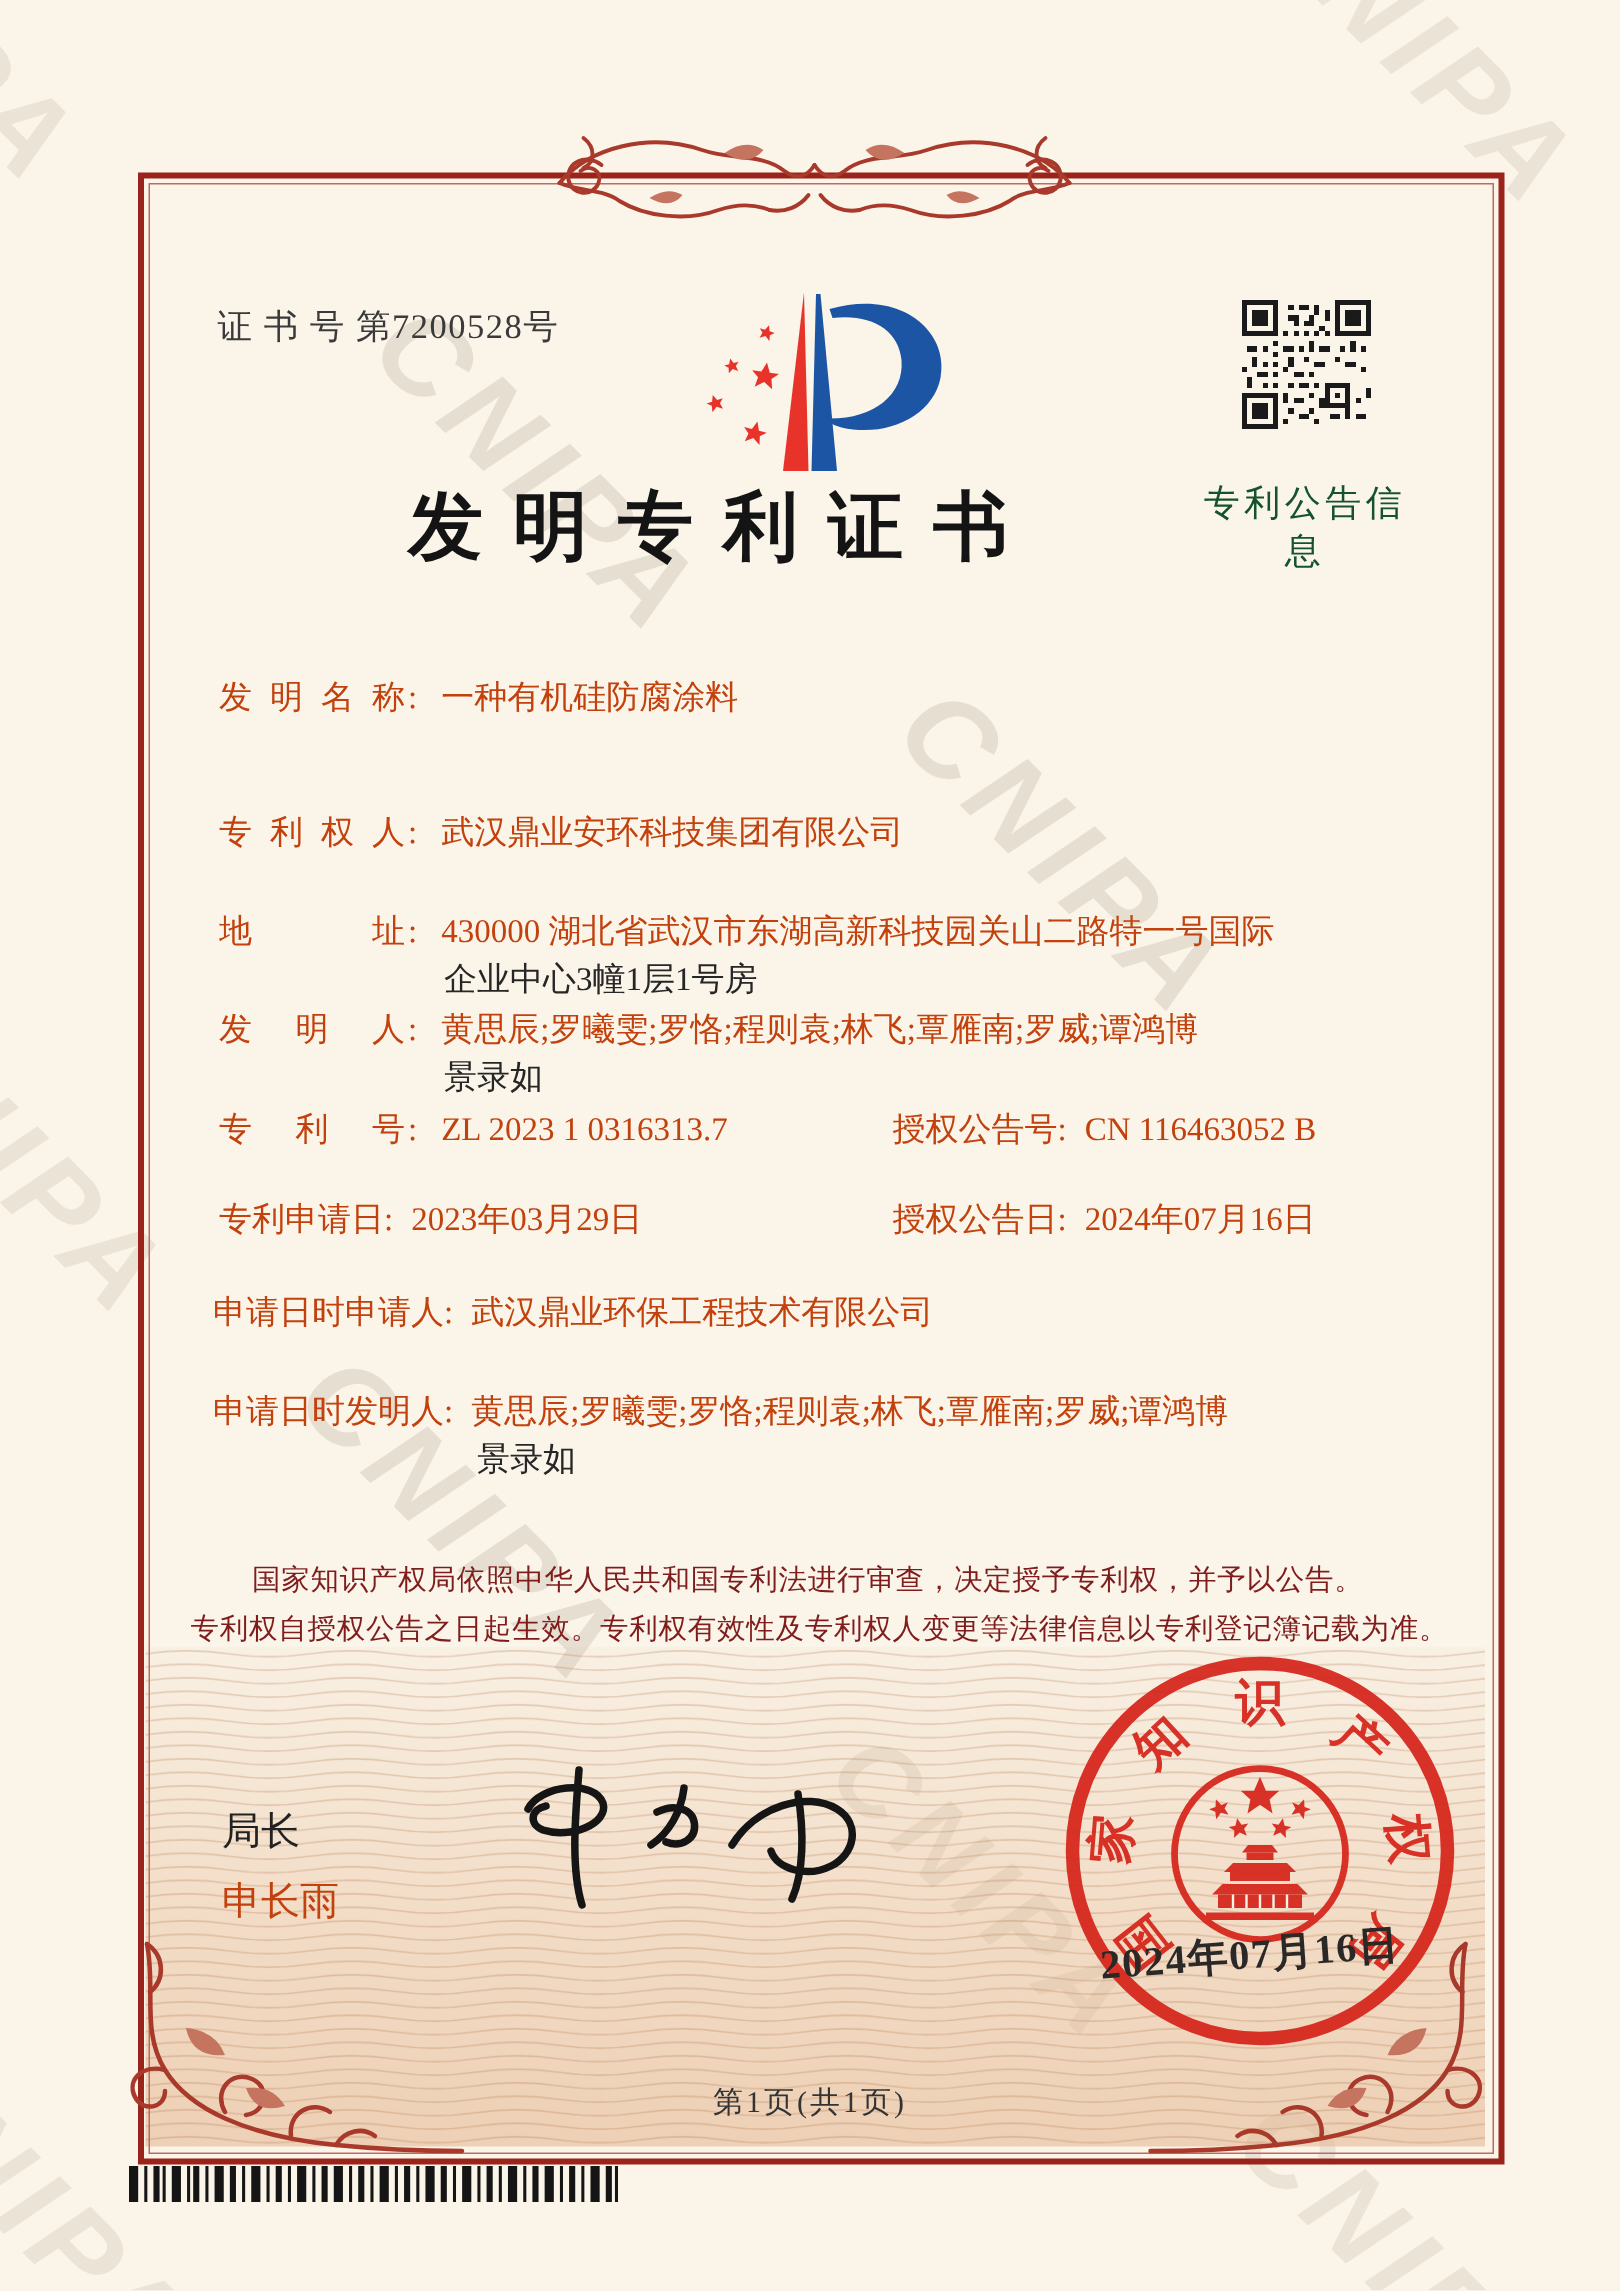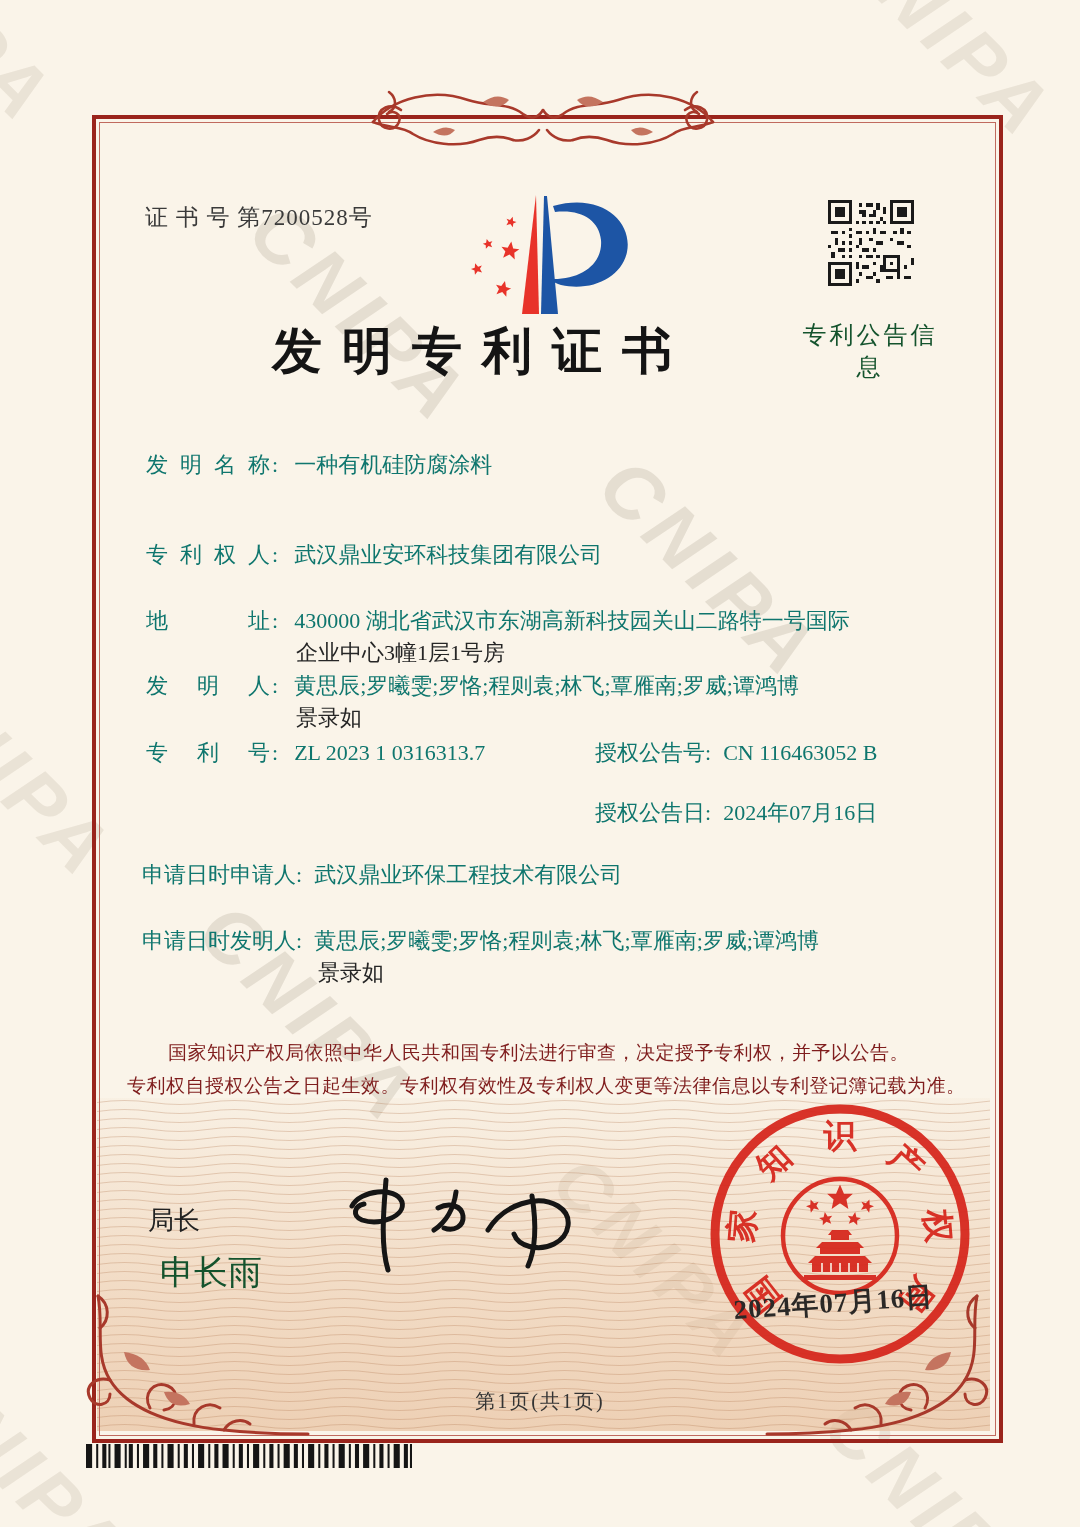--- a/index.html
+++ b/index.html
@@ -25,32 +25,32 @@
   .orn{position:absolute;z-index:4;}
 
   .cert-no{position:absolute;left:145px;top:202px;font-size:23px;letter-spacing:1px;color:#3a3a3a;z-index:3;}
   .logo{position:absolute;left:437px;top:182px;z-index:3;}
   .qr{position:absolute;left:828px;top:200px;z-index:3;background:#faf4e9;}
   .qr-label{position:absolute;left:800px;top:296px;width:140px;text-align:center;font-size:24px;
             letter-spacing:3px;color:#14532d;z-index:3;margin-top:23px;}
   .title{position:absolute;left:0;top:318px;width:944px;text-align:center;font-size:50px;font-weight:700;
          letter-spacing:20px;padding-left:20px;box-sizing:border-box;color:#141414;z-index:3;}
 
-  .row{position:absolute;left:146px;white-space:nowrap;font-size:22px;color:#0f766e;z-index:3;}
+  .row{position:absolute;left:146px;white-space:nowrap;font-size:22px;color:#c2410c;z-index:3;}
   .row.r2{left:595px;}
   .jl{display:inline-block;width:124px;text-align:justify;text-align-last:justify;}
   .cl{margin-left:2px;}
   .v{margin-left:16px;}
   .pl + .v{margin-left:12px;}
   .cont{position:absolute;font-size:22px;color:#262626;white-space:nowrap;z-index:3;}
 
   .legal{position:absolute;font-size:19px;letter-spacing:0.5px;color:#7f1d1d;white-space:nowrap;z-index:3;}
 
   .signer-title{position:absolute;left:148px;top:1203px;font-size:26px;color:#222;z-index:3;text-align:right;}
-  .signer-name{position:absolute;left:160px;top:1250px;font-size:34px;color:#14532d;z-index:3;}
+  .signer-name{position:absolute;left:148px;top:1250px;font-size:26px;color:#c2410c;z-index:3;}
   .signature{position:absolute;left:318px;top:1166px;z-index:4;}
 
   .seal{position:absolute;left:704px;top:1098px;z-index:5;opacity:0.93;}
   .seal text{font-family:"Liberation Serif",serif;font-weight:700;}
 
   .footer{position:absolute;left:0;top:1388px;width:1080px;text-align:center;font-size:20px;
           letter-spacing:2px;color:#333;z-index:3;}
   .barcode{position:absolute;left:86px;top:1444px;z-index:3;}
 </style>
 </head>
@@ -230,20 +230,23 @@
   </div>
   <div class="cont" style="left:296px;top:703px">景录如</div>
 
   <div class="row" style="top:738px">
     <span class="jl">专利号</span><span class="cl">:</span><span class="v">ZL 2023 1 0316313.7</span>
   </div>
   <div class="row r2" style="top:738px">
     <span class="pl">授权公告号:</span><span class="v">CN 116463052 B</span>
   </div>
 
+  <div class="row" style="top:798px">
+    <span class="pl">专利申请日:</span><span class="v">2023年03月29日</span>
+  </div>
   <div class="row r2" style="top:798px">
     <span class="pl">授权公告日:</span><span class="v">2024年07月16日</span>
   </div>
 
   <div class="row" style="top:860px;left:142px">
     <span class="pl">申请日时申请人:</span><span class="v">武汉鼎业环保工程技术有限公司</span>
   </div>
 
   <div class="row" style="top:926px;left:142px">
     <span class="pl">申请日时发明人:</span><span class="v">黄思辰;罗曦雯;罗恪;程则袁;林飞;覃雁南;罗威;谭鸿博</span>

